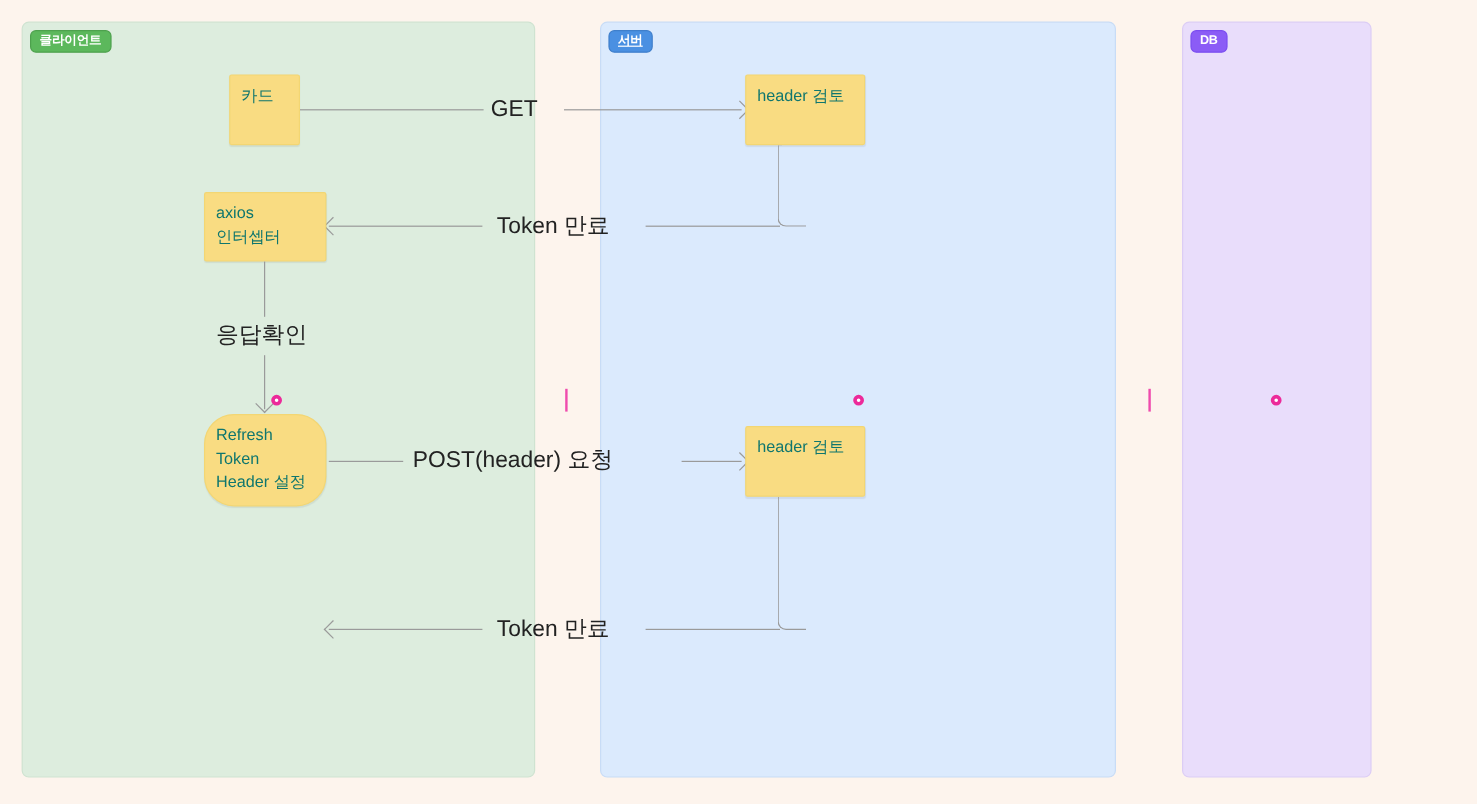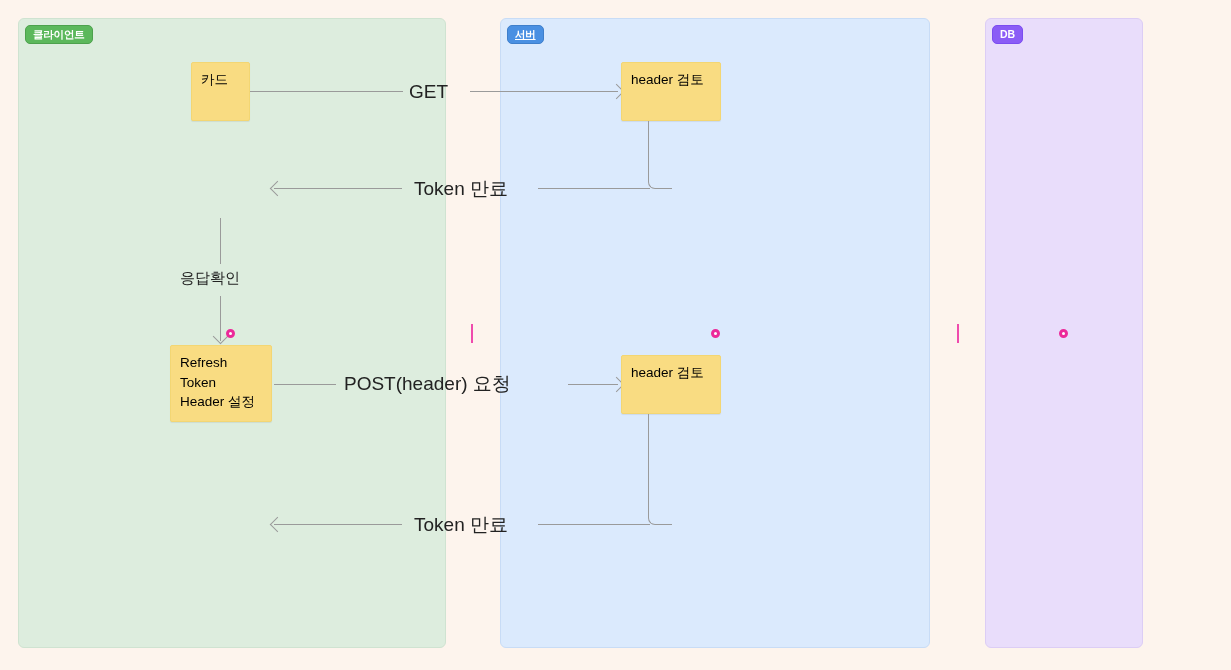--- a/index.html
+++ b/index.html
@@ -63,21 +63,21 @@
   .lane-badge.server { left: 507px; top: 25px; background: #4a90e2; border: 1px solid #3f7fcb; text-decoration: underline; }
   .lane-badge.db     { left: 992px; top: 25px; background: #8b5cf6; border: 1px solid #7b4df0; }
 
   
   .node {
     position: absolute;
     box-sizing: border-box;
     background: #f9dc82;
     border: 1px solid #f3d673;
     border-radius: 2px;
-    color: #000000;
+    color: #0f766e;
     font-size: 13.5px;
     line-height: 1.45;
     padding: 7px 9px 0 9px;
     box-shadow: 0 1px 1px rgba(0,0,0,0.07);
     white-space: pre-line;
   }
 
   
   .edge {
     position: absolute;
@@ -112,21 +112,21 @@
   .edge-label {
     position: absolute;
     color: #222222;
     font-size: 19px;
     line-height: 1;
     white-space: nowrap;
   }
   .node-label {
     position: absolute;
     color: #222222;
-    font-size: 15px;
+    font-size: 19px;
     line-height: 1;
     white-space: nowrap;
   }
 
   
   .ring {
     position: absolute;
     width: 9px;
     height: 9px;
     border-radius: 50%;
@@ -162,33 +162,35 @@
   <div class="arrow right" style="left:611px; top:86px;"></div>
 
   <div class="node" style="left:621px; top:62px; width:100px; height:59px;">header 검토</div>
 
   <div class="elbow" style="left:648px; top:121px; width:24px; height:68px;"></div>
   <div class="edge h" style="left:538px; top:188px; width:112px;"></div>
   <div class="edge-label" style="left:414px; top:179px;">Token 만료</div>
   <div class="edge h" style="left:274px; top:188px; width:128px;"></div>
   <div class="arrow left" style="left:272px; top:183px;"></div>
 
+  <div class="node" style="left:170px; top:160px; width:102px; height:58px;">axios
+인터셉터</div>
 
   <div class="edge v" style="left:220px; top:218px; height:46px;"></div>
   <div class="node-label" style="left:180px; top:270px;">응답확인</div>
   <div class="edge v" style="left:220px; top:296px; height:45px;"></div>
   <div class="arrow down" style="left:215px; top:331px;"></div>
 
   <div class="ring" style="left:226px; top:329px;"></div>
   <div class="caret" style="left:471px; top:324px;"></div>
   <div class="ring" style="left:711px; top:329px;"></div>
   <div class="caret" style="left:957px; top:324px;"></div>
   <div class="ring" style="left:1059px; top:329px;"></div>
 
-  <div class="node" style="left:170px; top:345px; width:102px; height:77px;">Refresh
+  <div class="node" style="left:170px; top:345px; width:102px; height:77px;border-radius:25px;">Refresh
 Token
 Header 설정</div>
 
   <div class="edge h" style="left:274px; top:384px; width:62px;"></div>
   <div class="edge-label" style="left:344px; top:374px;">POST(header) 요청</div>
   <div class="edge h" style="left:568px; top:384px; width:50px;"></div>
   <div class="arrow right" style="left:611px; top:379px;"></div>
 
   <div class="node" style="left:621px; top:355px; width:100px; height:59px;">header 검토</div>
 

